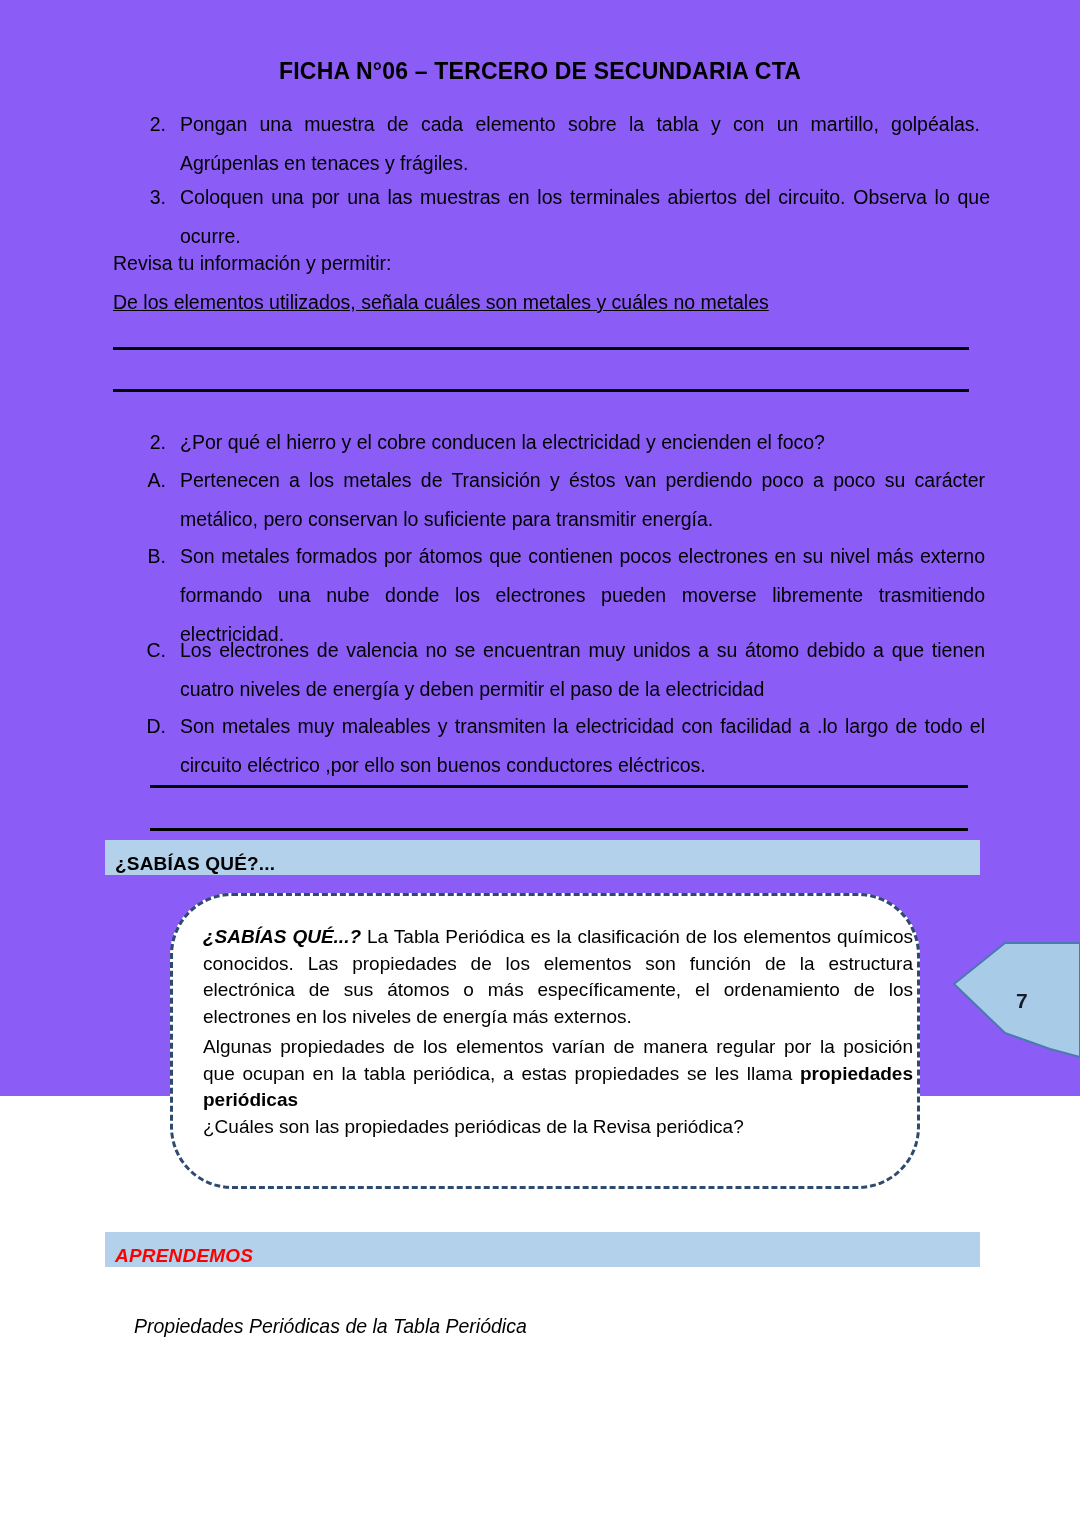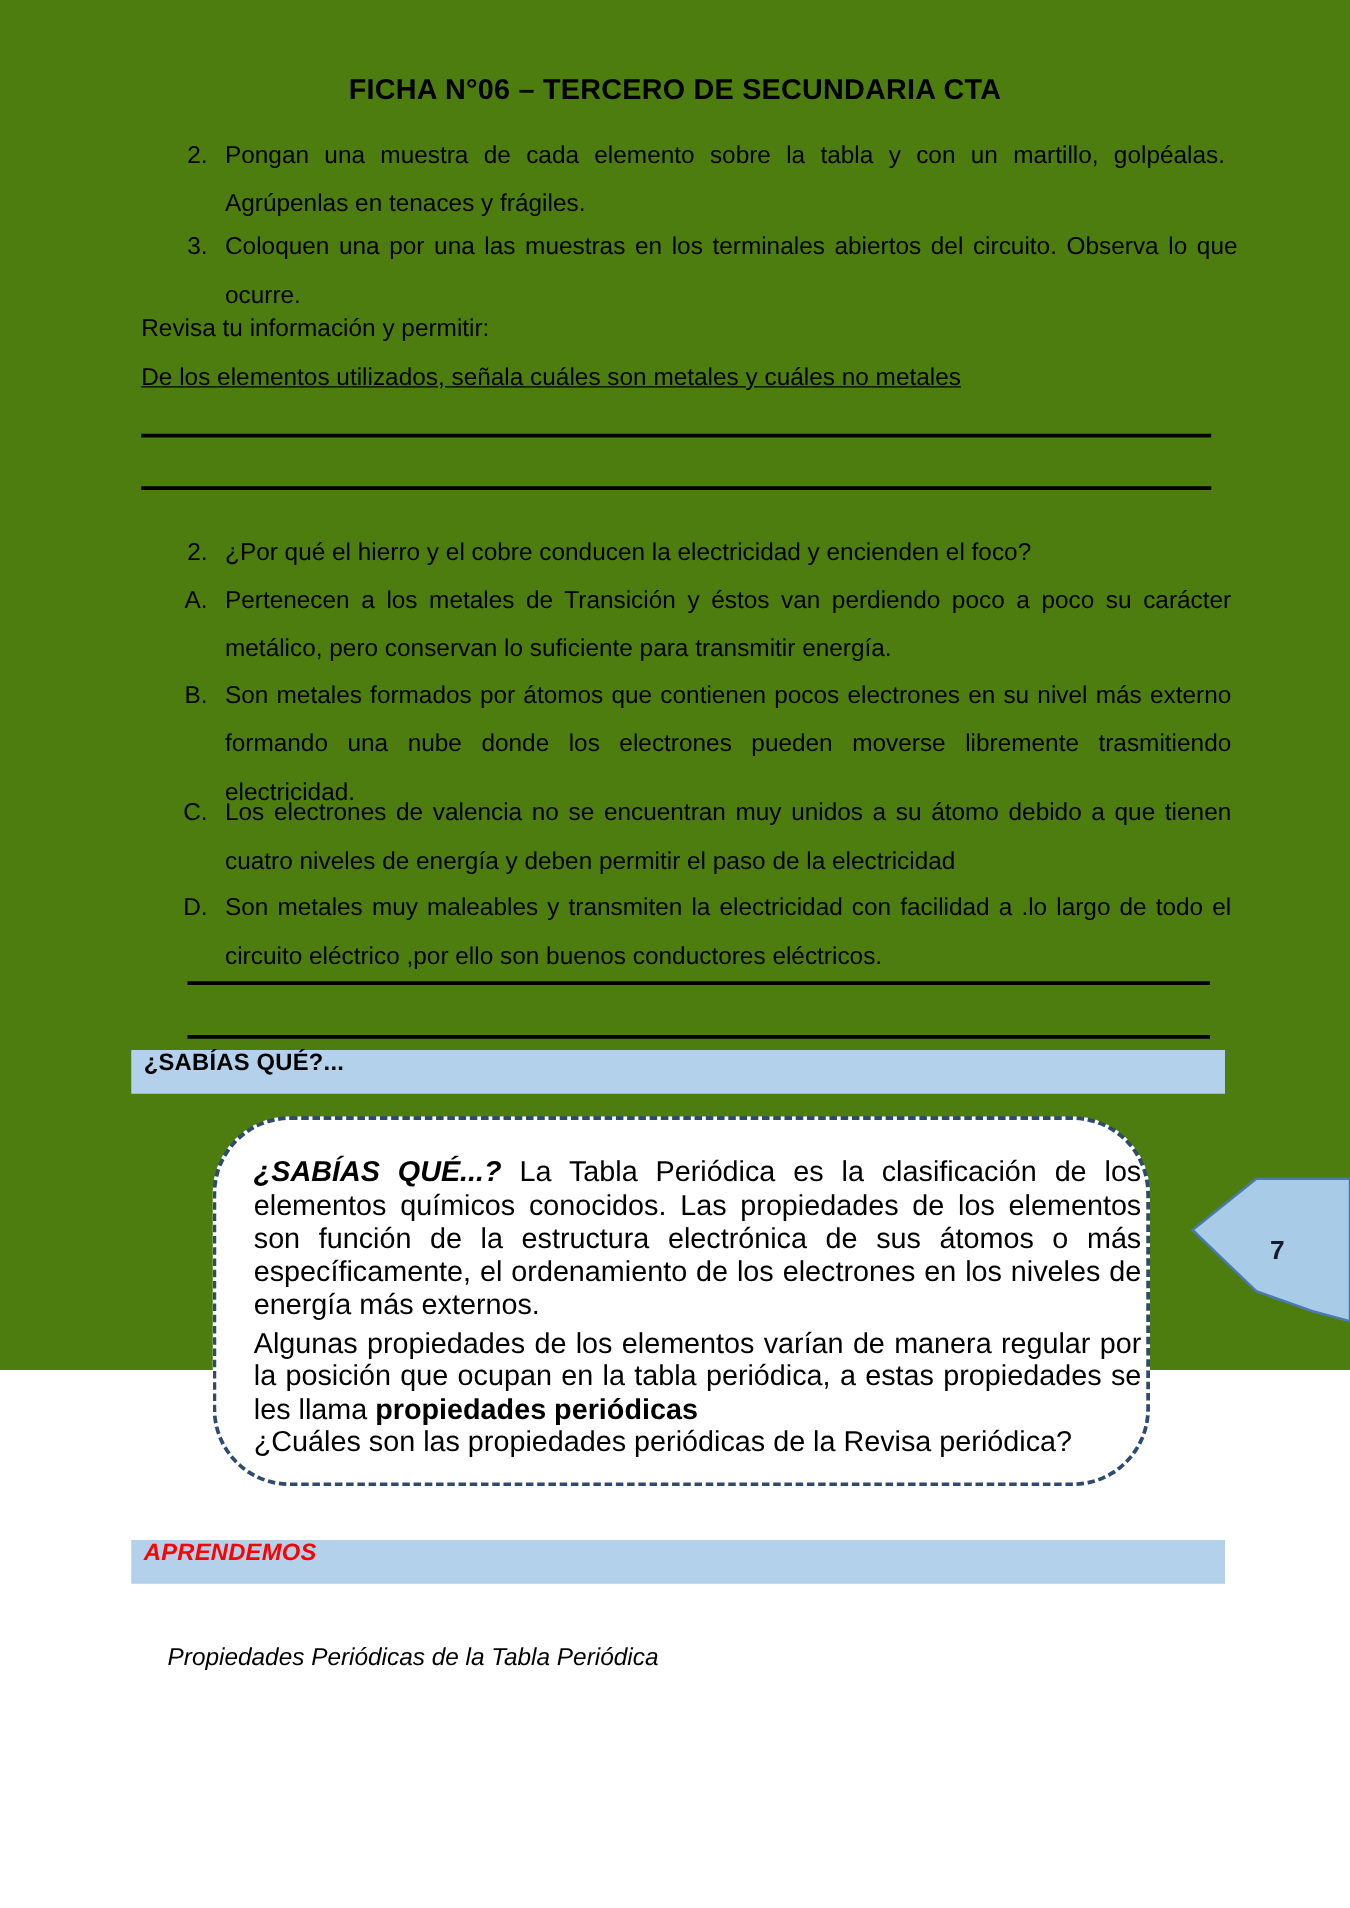--- a/index.html
+++ b/index.html
@@ -14,21 +14,21 @@
     font-family: "Liberation Sans", sans-serif;
     color: #000000;
     overflow: hidden;
   }
 
   .page {
     position: absolute;
     inset: 0;
     width: 1080px;
     height: 1096px;
-    background: #4d7c0f;
+    background: #8b5cf6;
   }
 
   
   .doc-title {
     position: absolute;
     top: 58px;
     left: 0;
     width: 1080px;
     text-align: center;
     font-size: 23px;
@@ -69,21 +69,21 @@
     position: absolute;
     height: 0;
     border-top: 3px solid #000000;
   }
 
   
   .banner {
     position: absolute;
     background: #b3d1ea;
     display: flex;
-    align-items: flex-start;
+    align-items: flex-end;
   }
   .banner-label {
     font-size: 19px;
     font-weight: bold;
     padding-left: 10px;
     letter-spacing: 0.2px;
   }
   .banner-label.red { color: #ff0000; }
 
   
@@ -94,21 +94,21 @@
     box-sizing: border-box;
     background: #ffffff;
   }
   .callout-inner {
     position: absolute;
     left: 30px;
     top: 28px;
     width: 710px;
   }
   .callout-p {
-    font-size: 23px;
+    font-size: 19px;
     line-height: 26.5px;
     margin: 0;
   }
   .callout-p.just { text-align: justify; text-align-last: left; }
   .callout-lead {
     font-weight: bold;
     font-style: italic;
   }
   .callout-strong { font-weight: bold; }
 

